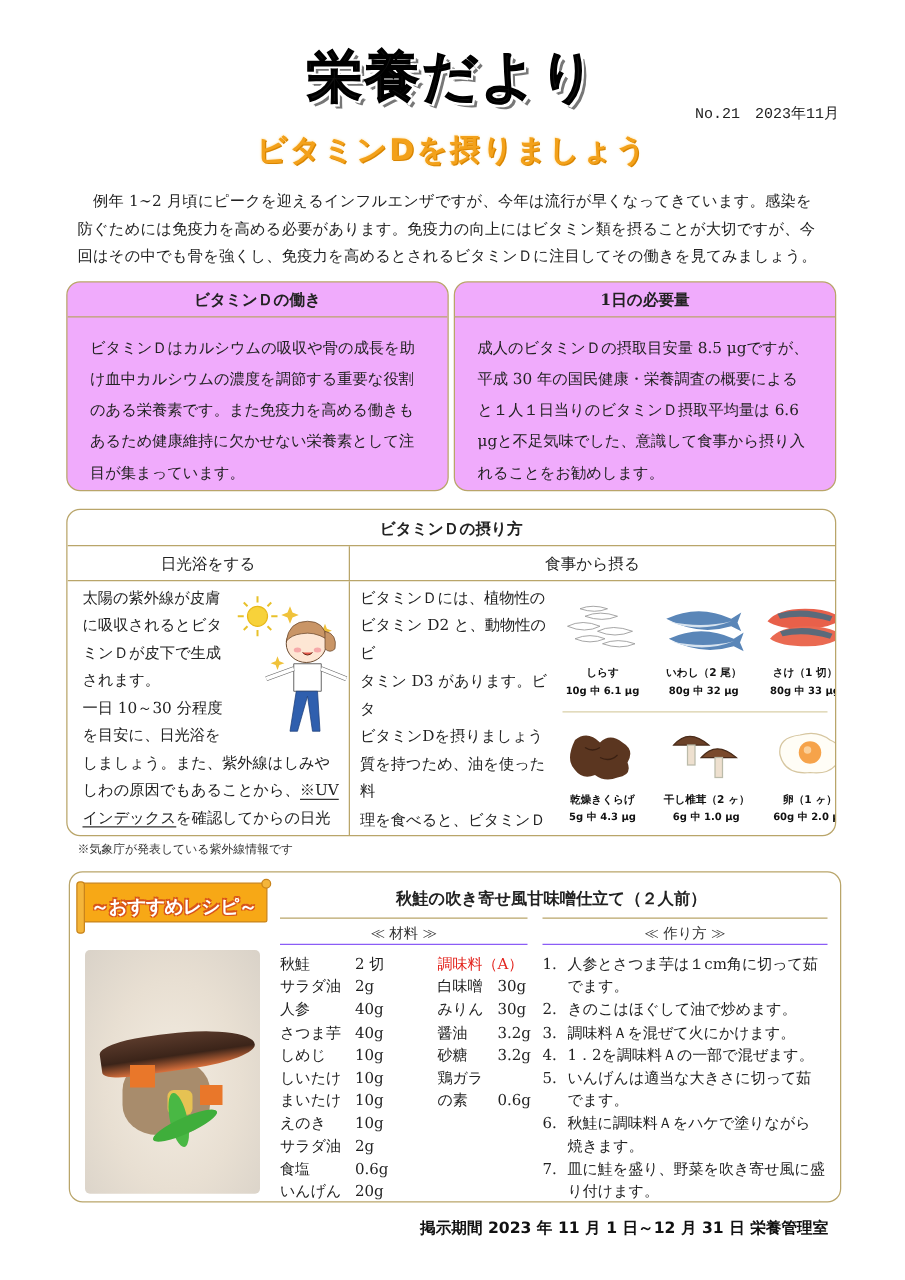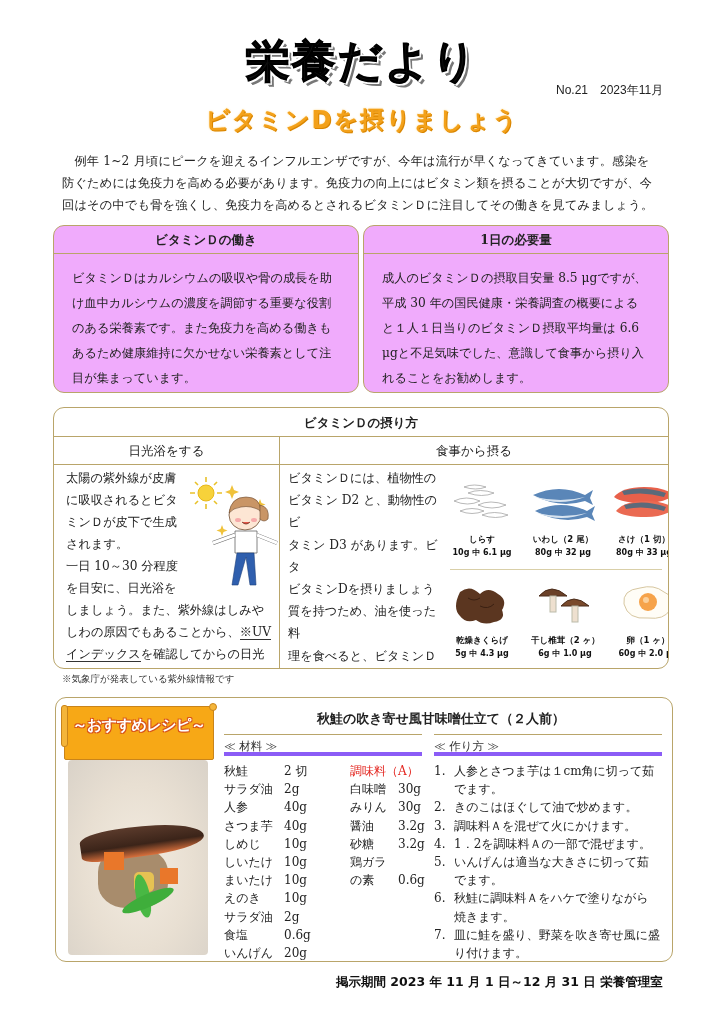--- a/index.html
+++ b/index.html
@@ -9,21 +9,21 @@
   .title {
     position: absolute; left: 0; top: 32px; width: 724px; text-align: center;
     font-family: "DejaVu Sans", "Liberation Sans", sans-serif; font-weight: 900;
     font-size: 44px; letter-spacing: 2px; color: #111;
     text-shadow: 2px 2px 0 #fff, -2px -2px 0 #fff, 2px -2px 0 #fff, -2px 2px 0 #fff,
                  4px 4px 0 #777, 3px 3px 0 #999;
     -webkit-text-stroke: 1px #000;
   }
   .issue {
     position: absolute; left: 556px; top: 82px; font-size: 12px; color: #222;
-    font-family: Liberation Sans, sans-serif;
+    font-family: Liberation Mono, monospace;
   }
   .subtitle {
     position: absolute; left: 0; top: 104px; width: 724px; text-align: center;
     font-family: "DejaVu Sans", "Liberation Sans", sans-serif; font-weight: bold;
     font-size: 24px; letter-spacing: 2px;
     color: #f3a11a; text-shadow: 1px 1px 0 #d98500, 0 0 2px #ffd27a;
   }
   .intro {
     position: absolute; left: 62px; top: 150px; width: 610px;
     font-size: 12.2px; line-height: 22px; color: #222; letter-spacing: 0.2px;
@@ -67,21 +67,21 @@
   .food-amt { font-size: 8px; color: #111; line-height: 13px; white-space: nowrap; }
   .food-row.bottom .food-img { margin-top: 12px; }
 
   .note { position: absolute; left: 62px; top: 673px; font-size: 9.5px; color: #333; }
 
   .recipe {
     position: absolute; left: 55px; top: 697px; width: 618px; height: 265px;
     border: 1px solid #b9a56a; border-radius: 11px; background: #fff;
   }
   .banner {
-    position: absolute; left: 8px; top: 8px; width: 150px; height: 54px;
+    position: absolute; left: 8px; top: 8px; width: 150px; height: 32px;
     background: #f7a816; border: 1px solid #c9841a; border-radius: 2px;
     font-family: "DejaVu Sans", "Liberation Sans", sans-serif; font-weight: bold; font-size: 15px;
     color: #fff; text-align: center; line-height: 36px; letter-spacing: -0.5px;
     text-shadow: 1px 1px 0 #d8531a, -1px -1px 0 #d8531a, 1px -1px 0 #d8531a, -1px 1px 0 #d8531a;
   }
   .banner::before { content: ""; position: absolute; left: -4px; top: -2px; width: 5px; height: 40px; background: #f4b53a; border: 1px solid #c9841a; border-radius: 3px; }
   .banner::after { content: ""; position: absolute; right: -4px; top: -4px; width: 6px; height: 6px; background: #f4b53a; border: 1px solid #c9841a; border-radius: 50%; }
   .photo {
     position: absolute; left: 12px; top: 62px; width: 140px; height: 195px; border-radius: 4px;
     background: radial-gradient(ellipse at 50% 55%, #f3ece1 0%, #e8dfd2 55%, #d9d2c8 100%);
@@ -93,22 +93,22 @@
   .photo .carrot2 { position: absolute; left: 92px; top: 108px; width: 18px; height: 16px; background: #e9772a; }
   .photo .potato { position: absolute; left: 66px; top: 112px; width: 20px; height: 20px; background: #e6c253; border-radius: 5px; }
   .photo .bean { position: absolute; left: 52px; top: 134px; width: 56px; height: 13px; background: #3fae3b; border-radius: 50%; transform: rotate(-24deg); }
   .photo .bean2 { position: absolute; left: 68px; top: 114px; width: 14px; height: 44px; background: #49b844; border-radius: 50%; transform: rotate(-12deg); }
 
   .recipe-title {
     position: absolute; left: 170px; top: 12px; width: 430px; text-align: center;
     font-family: "DejaVu Sans", "Liberation Sans", sans-serif; font-size: 13px; font-weight: bold; color: #222;
   }
   .sub-head {
-    position: absolute; height: 22px; line-height: 22px; font-size: 11.5px;
-    border-top: 1px solid #b9a56a; border-bottom: 4px solid #8b5cf6; color: #333;
+    position: absolute; height: 22px; line-height: 22px; text-align: center; font-size: 11.5px;
+    border-top: 1px solid #b9a56a; border-bottom: 1px solid #8b5cf6; color: #333;
   }
   .ing { position: absolute; font-size: 12px; line-height: 18.2px; color: #222; }
   .ing .row { display: flex; }
   .ing .n { width: 60px; }
   .ing .q { width: 40px; }
   .ing2 .n { width: 48px; }
   .ing2 .red { color: #e3251f; }
   .steps { position: absolute; left: 378px; top: 64px; width: 232px; font-size: 12px; line-height: 18.2px; color: #222; }
   .step { display: flex; }
   .step .num { width: 20px; flex-shrink: 0; }

